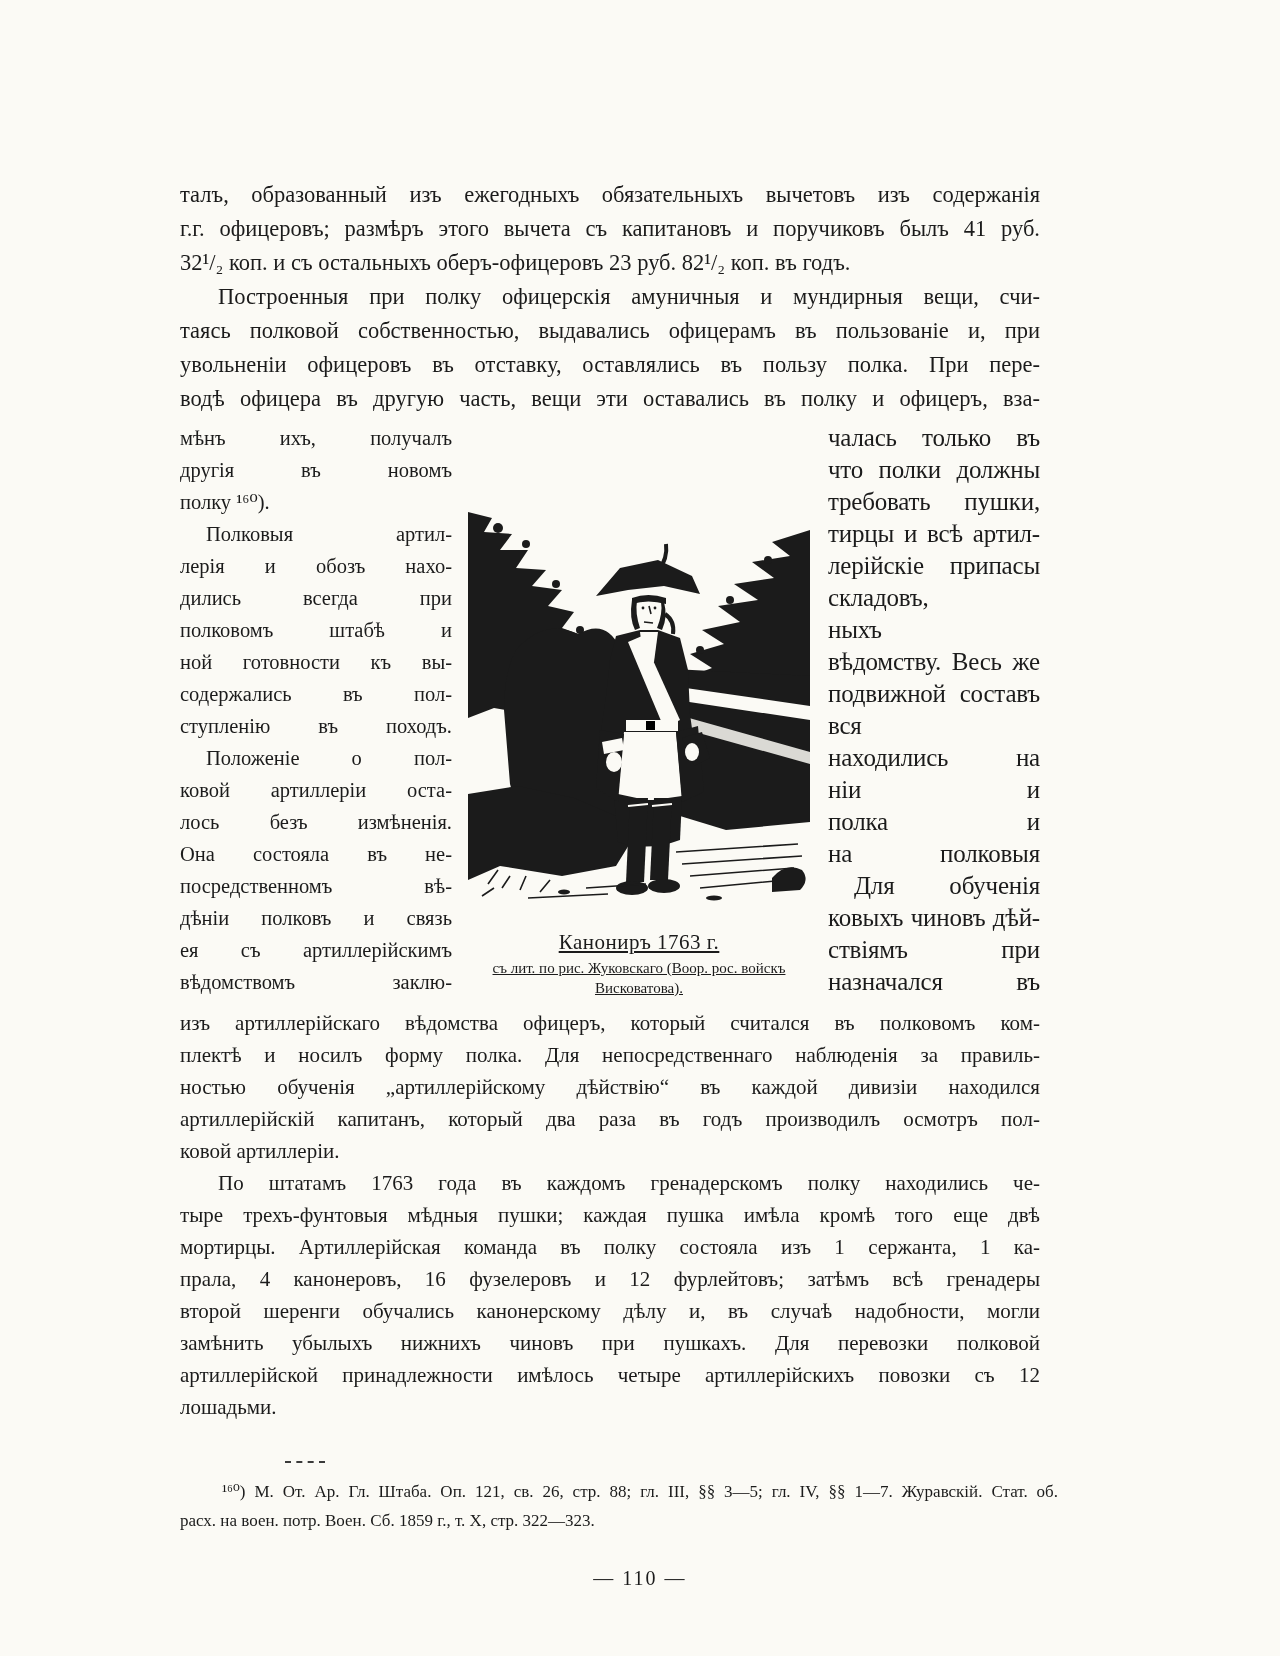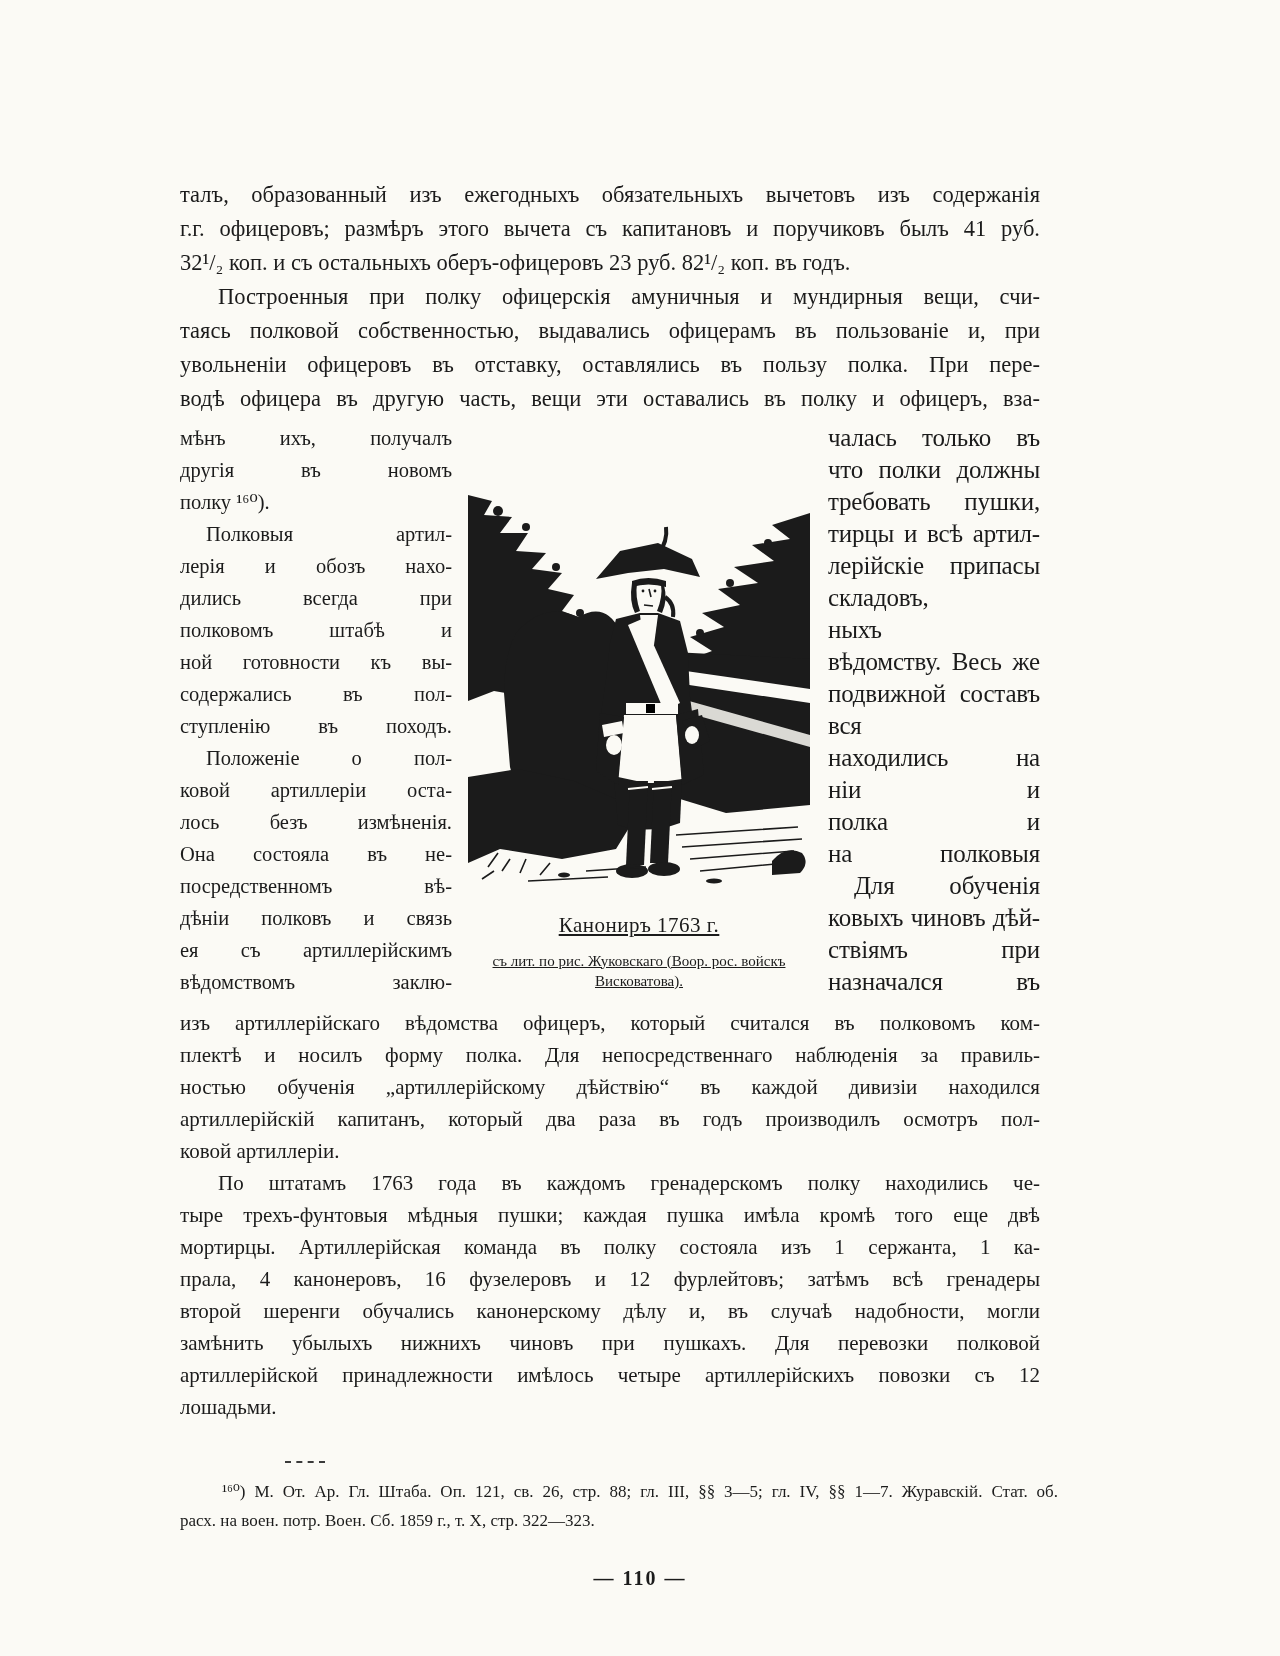--- a/index.html
+++ b/index.html
@@ -14,37 +14,37 @@
   .abs { position:absolute; }
   .ln {
     text-align:justify; text-align-last:justify; -moz-text-align-last:justify;
     overflow:hidden; white-space:normal;
   }
   .end { text-align-last:left; -moz-text-align-last:left; }
   .ind { text-indent:38px; }
   .cind { text-indent:26px; }
   .top    { left:180px; top:178px;  width:860px; font-size:22.5px; }
   .top .ln { height:34px; line-height:34px; }
-  .middle { left:180px; top:422px;  width:880px; display:flex; align-items:center; }
+  .middle { left:180px; top:422px;  width:880px; display:flex; align-items:flex-end; }
   .colL { width:272px; font-size:20.5px; }
   .colR { width:212px; font-size:25px; letter-spacing:-0.2px; }
   .cln  { height:32px; line-height:32px; }
   .center { width:342px; margin:0 18px 0 16px;text-decoration:underline; }
   .center svg { display:block; margin-top:53px; }
   .caption { width:470px; margin:20px 0 0 -64px; text-align:center; }
   .cap-title  { font-size:21px; line-height:28px; letter-spacing:.5px; }
   .cap-credit { font-size:15px; line-height:20px; }
-  .cap-credit.first { margin-top:12px; }
+  .cap-credit.first { margin-top:2px; }
   .bottom { left:180px; top:1007px; width:860px; font-size:21px;font-family:Liberation Serif, serif; }
   .bottom .ln { height:32px; line-height:32px; }
   .fnsep { left:285px; top:1461px; width:40px; height:0; border-top:2px dashed #3a3a3a; }
   .footnote { left:180px; top:1477px; width:878px; font-size:17px; }
   .footnote .fl { line-height:29px; }
   .find { text-indent:42px; }
-  .pagenum { left:0; top:1567px; width:1280px; text-align:center; font-size:20px; letter-spacing:2px;font-weight:bold; }
+  .pagenum { left:0; top:1567px; width:1280px; text-align:center; font-size:20px; letter-spacing:2px; }
   
   .ill path, .ill polygon, .ill ellipse, .ill circle { fill:var(--ink); }
   .ill .w  { fill:var(--paper); }
   .ill .s  { fill:none; stroke:var(--ink); stroke-width:1.6; }
   .ill .sw { fill:none; stroke:var(--ink); stroke-width:4; }
   .ill .ws { fill:none; stroke:var(--paper); stroke-width:2; }
 </style>
 </head>
 <body>
 

